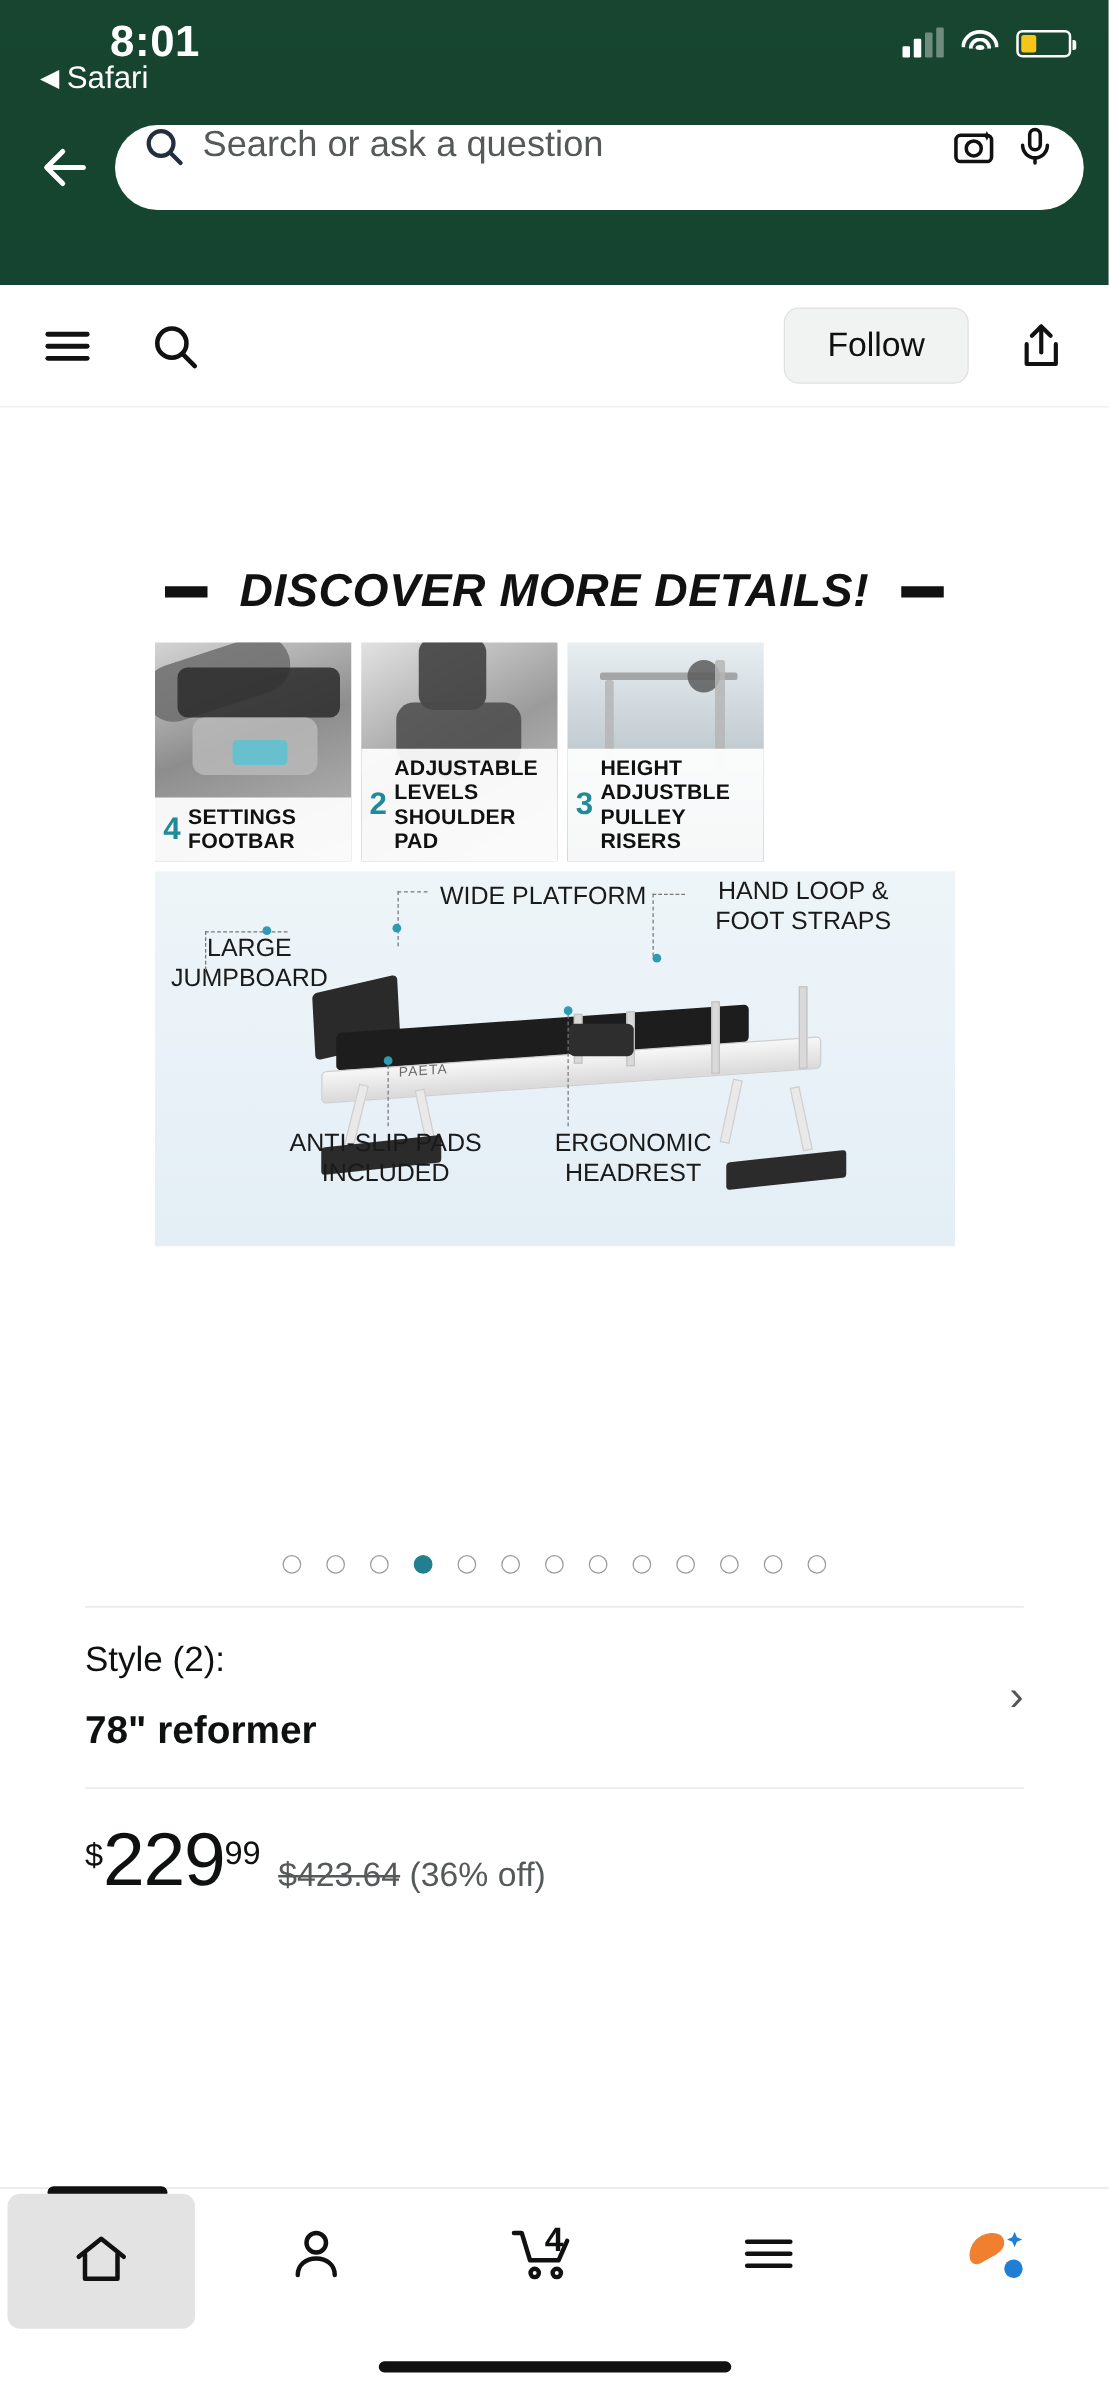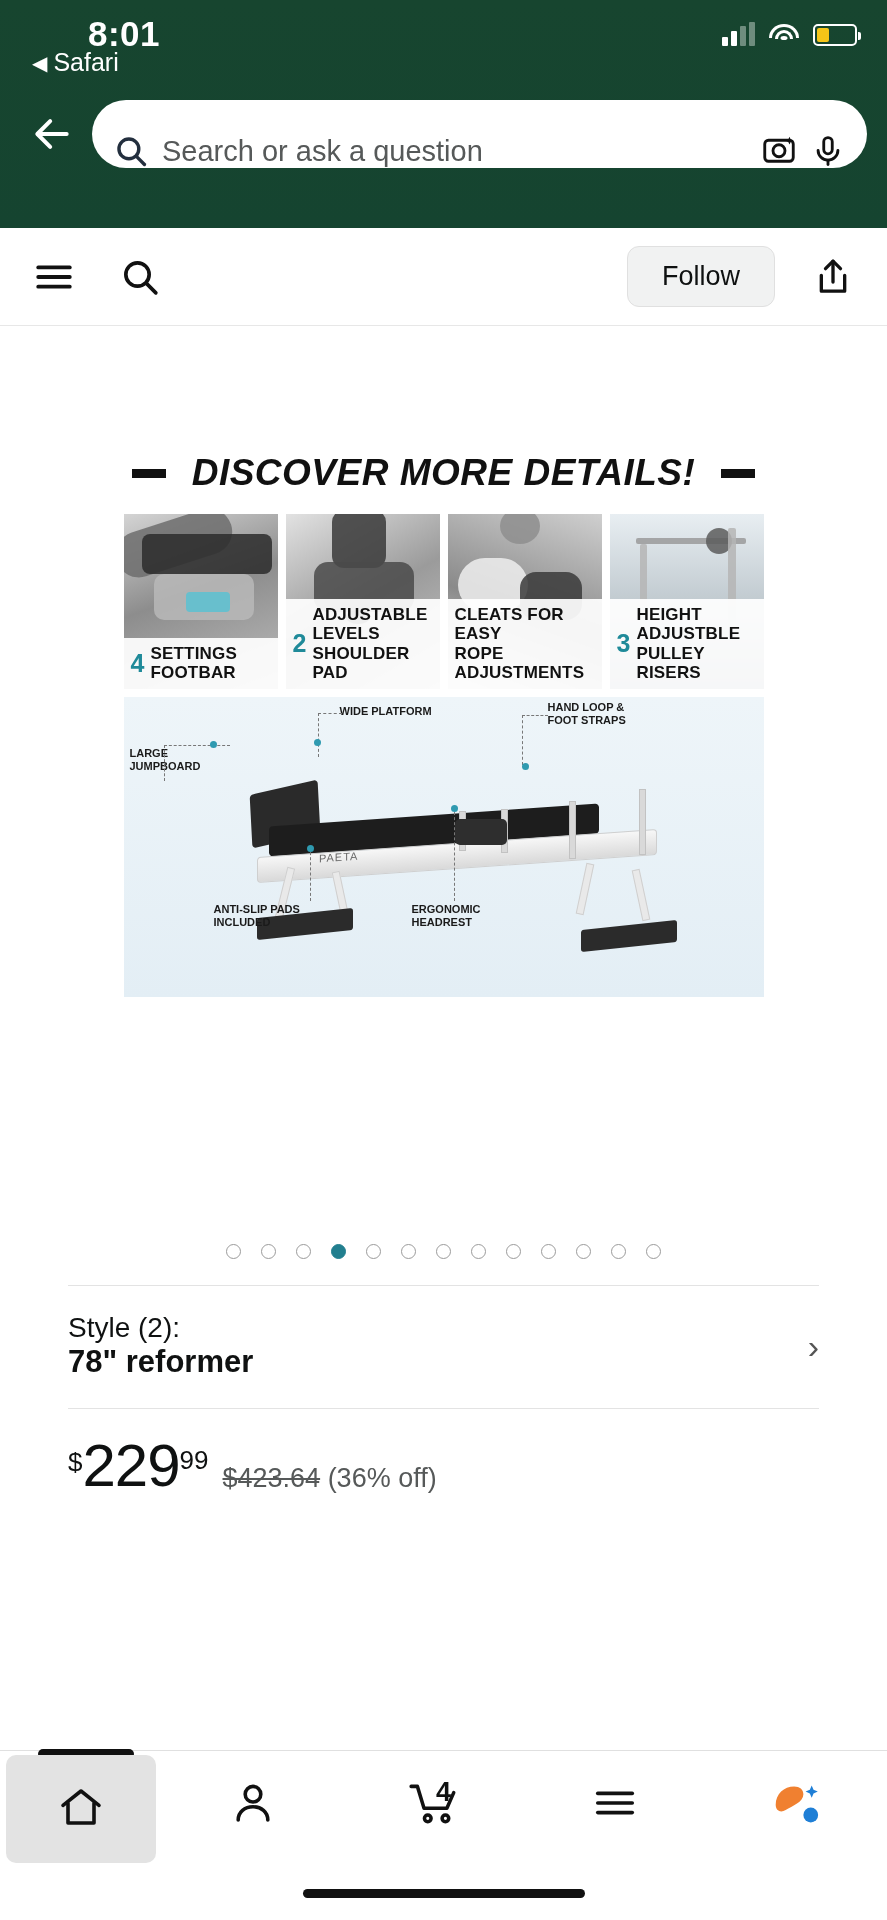--- a/index.html
+++ b/index.html
@@ -74,21 +74,21 @@
   .search-row {
     display: flex; align-items: center; gap: 0px;
     padding: 0 20px; position: absolute; top: 100px; left: 0; right: 0;
   }
   .back-arrow {
     width: 64px; height: 64px; display:flex; align-items:center; justify-content:center;
     color:#fff;
   }
   .search-pill {
     flex: 1; height: 68px; background:#ffffff; border-radius: 34px;
-    display:flex; align-items:flex-end; padding: 0 22px; gap: 14px; margin-left: 8px;
+    display:flex; align-items:flex-start; padding: 0 22px; gap: 14px; margin-left: 8px;
   }
   .search-pill .ph {
     flex: 1; color:#565959; font-size: 29px;
   }
   .search-pill svg { display:block; }
 
   
   .subnav {
     height: 98px; background:#ffffff; display:flex; align-items:center;
     padding: 0 26px; gap: 30px; border-bottom: 1px solid #e7e7e7;
@@ -139,21 +139,21 @@
   }
   .thumb .num { color:#1f8a99; font-size: 25px; font-weight: bold; line-height: 1; }
   .thumb .cap-txt { font-size: 17px; font-weight: bold; color:#111; line-height: 1.15; letter-spacing:0.2px;}
 
   .diagram {
     position: relative; height: 300px; background: linear-gradient(180deg,#eef5f9 0%,#e3eef5 100%);
     margin-top: 8px;
     overflow: hidden;
   }
   .diagram .lbl {
-    position:absolute; font-size: 11px; font-weight: bold; color:#1a1a1a; line-height: 1.2; 
+    position:absolute; font-size: 20px; font-weight: normal; color:#1a1a1a; line-height: 1.2; text-align:center;
   }
   .diagram .dot { position:absolute; width:7px; height:7px; border-radius:50%; background:#2f9ab0;}
   .diagram .ln { position:absolute; border-top: 1px dashed #777; }
   .diagram .lnv { position:absolute; border-left: 1px dashed #777; }
 
   .machine { position:absolute; left: 85px; top: 88px; width: 480px; height: 140px; }
   .m-bed {
     position:absolute; left: 60px; top: 30px; width: 330px; height: 30px;
     background:#1d1d1d; border-radius: 4px;
     transform: skewY(-4deg);
@@ -179,21 +179,21 @@
   }
   .pager .d { width: 15px; height: 15px; border-radius:50%; border:1.6px solid #9b9b9b; }
   .pager .d.active { background:#227f8f; border-color:#227f8f; }
 
   .divider { height:1px; background:#e3e3e3; margin: 0 68px; }
 
   .style-row {
     display:flex; align-items:center; padding: 26px 68px 28px 68px;
   }
   .style-col { flex:1; }
-  .style-label { font-size: 28px; color:#0F1111; margin-bottom: 0; }
+  .style-label { font-size: 28px; color:#0F1111; margin-bottom: 22px; }
   .style-value { font-size: 31px; font-weight: bold; color:#0F1111; }
   .chev { color:#555; font-size: 34px; }
 
   .price-row { padding: 28px 68px 0 68px; display:flex; align-items:flex-start; gap: 14px; }
   .price-main { display:flex; align-items:flex-start; color:#0F1111; }
   .price-cur { font-size: 26px; margin-top: 10px; }
   .price-int { font-size: 60px; font-weight: 500; line-height: 0.95; letter-spacing:-1px; }
   .price-dec { font-size: 26px; margin-top: 8px; }
   .price-old-wrap { margin-top: 26px; font-size: 27px; color:#565959; }
   .price-old { text-decoration: line-through; }
@@ -336,29 +336,20 @@
           <div class="blob" style="left:46px;top:-4px;width:54px;height:58px;background:#3a3a3a;border-radius:12px;"></div>
           <div class="blob" style="left:28px;top:48px;width:100px;height:50px;background:#4a4a4a;border-radius:14px;"></div>
           <div class="blob" style="left:60px;top:96px;width:24px;height:14px;background:#1f1f1f;border-radius:50%;"></div>
           <div class="caption">
             <span class="num">2</span>
             <span class="cap-txt" style="white-space:pre-line">ADJUSTABLE LEVELS
 SHOULDER PAD</span>
           </div>
         </div>
 
-        <div class="thumb t3">
-          <div class="blob" style="left:52px;top:-6px;width:40px;height:36px;background:#8e8e8e;border-radius:50%;"></div>
-          <div class="blob" style="left:10px;top:44px;width:70px;height:54px;background:#efefef;border-radius:30px;"></div>
-          <div class="blob" style="left:72px;top:58px;width:62px;height:48px;background:#3a3a3a;border-radius:16px;"></div>
-          <div class="caption">
-            <span class="cap-txt" style="white-space:pre-line">CLEATS FOR EASY
-ROPE ADJUSTMENTS</span>
-          </div>
-        </div>
 
         <div class="thumb t4">
           <div class="blob" style="left:26px;top:24px;width:110px;height:6px;background:#9a9a9a;border-radius:2px;"></div>
           <div class="blob" style="left:96px;top:14px;width:26px;height:26px;background:#5c5c5c;border-radius:50%;"></div>
           <div class="blob" style="left:118px;top:14px;width:8px;height:110px;background:#b5b5b5;border-radius:2px;"></div>
           <div class="blob" style="left:30px;top:30px;width:7px;height:96px;background:#b5b5b5;border-radius:2px;"></div>
           <div class="caption">
             <span class="num">3</span>
             <span class="cap-txt" style="white-space:pre-line">HEIGHT ADJUSTBLE
 PULLEY RISERS</span>

